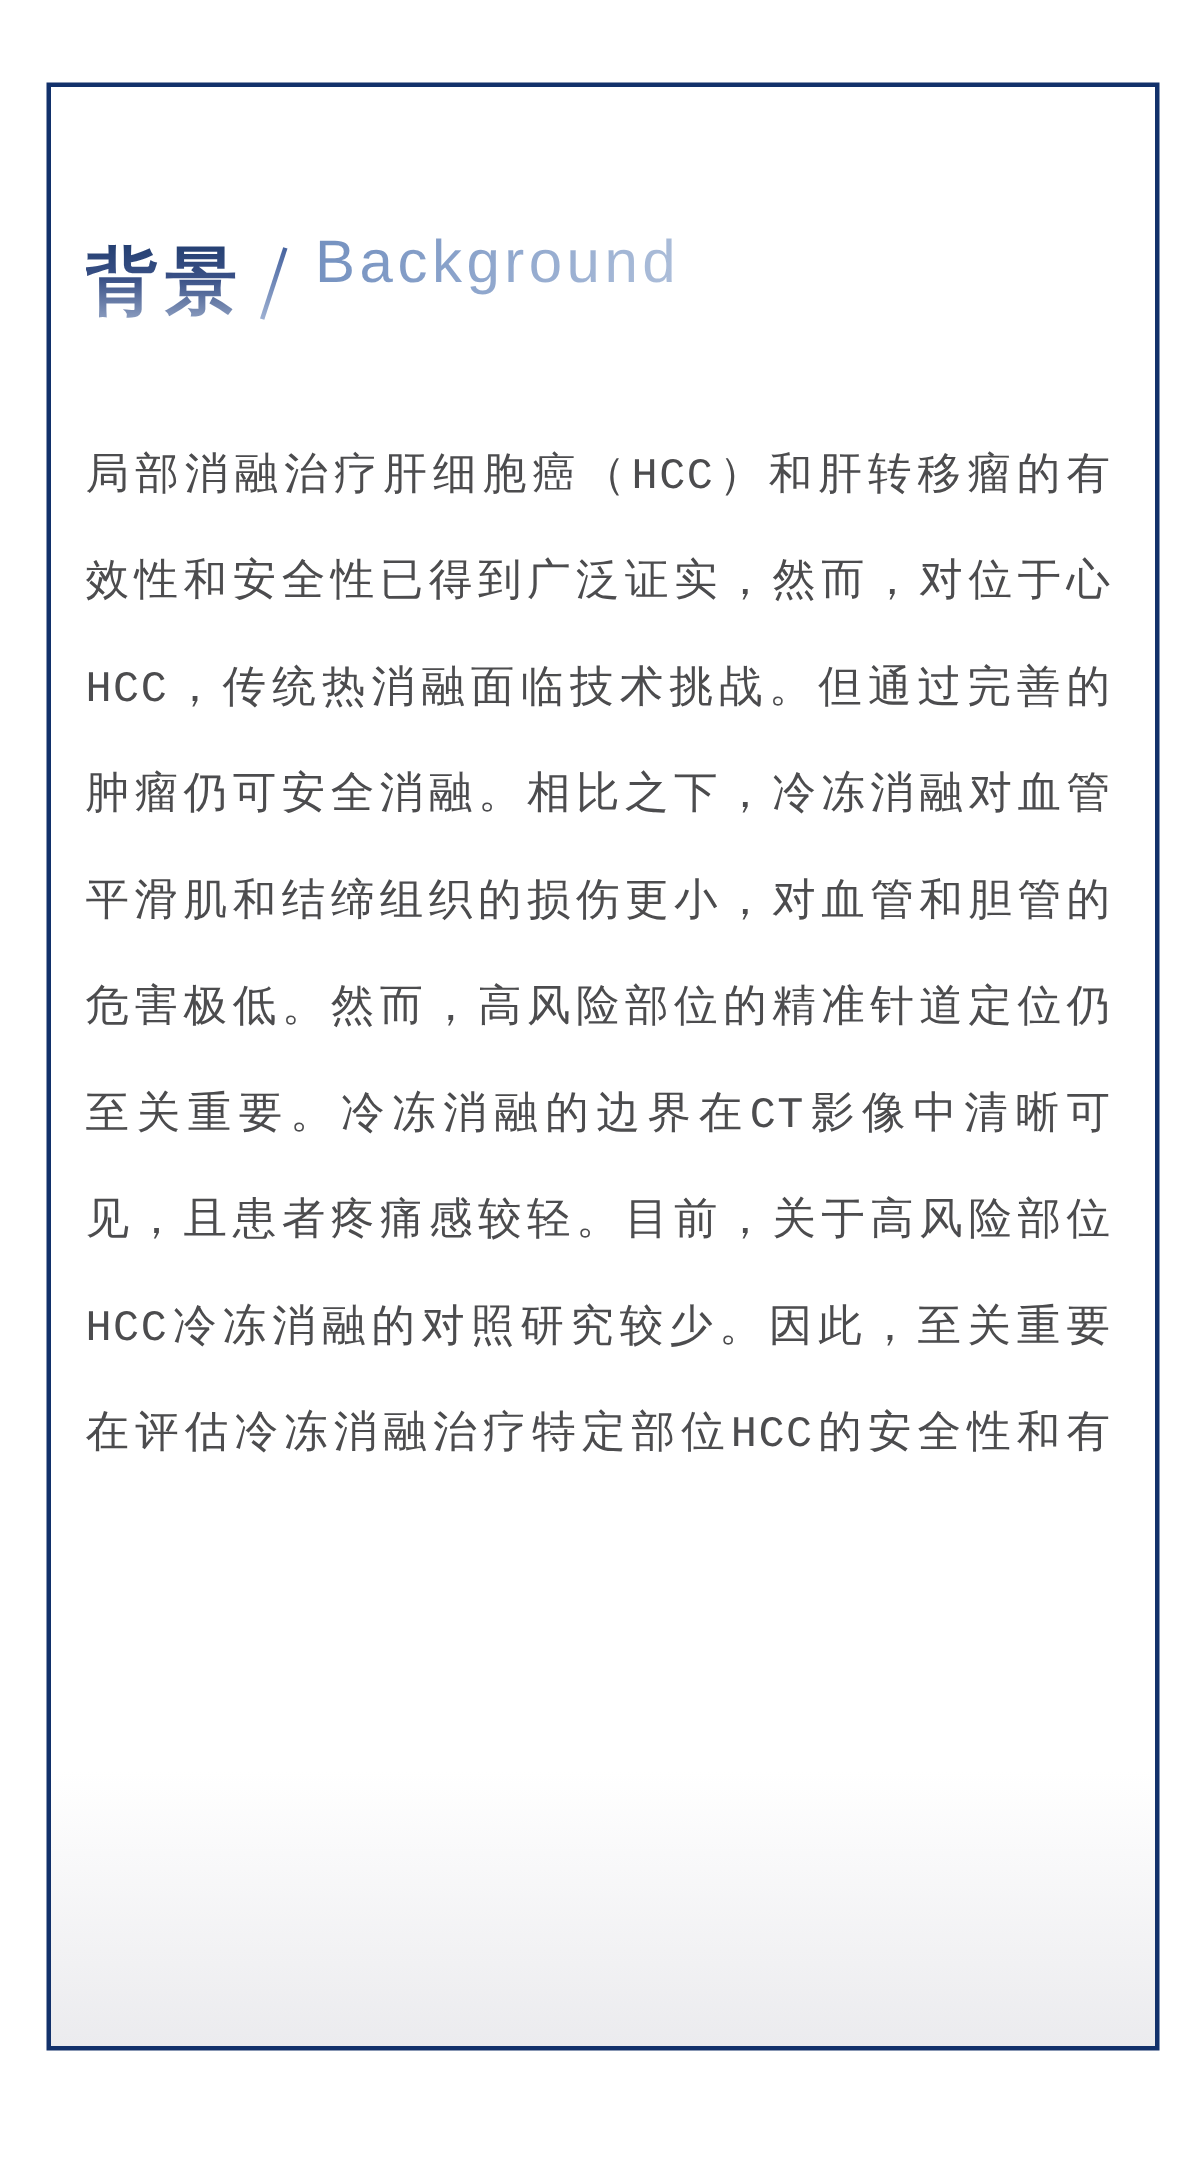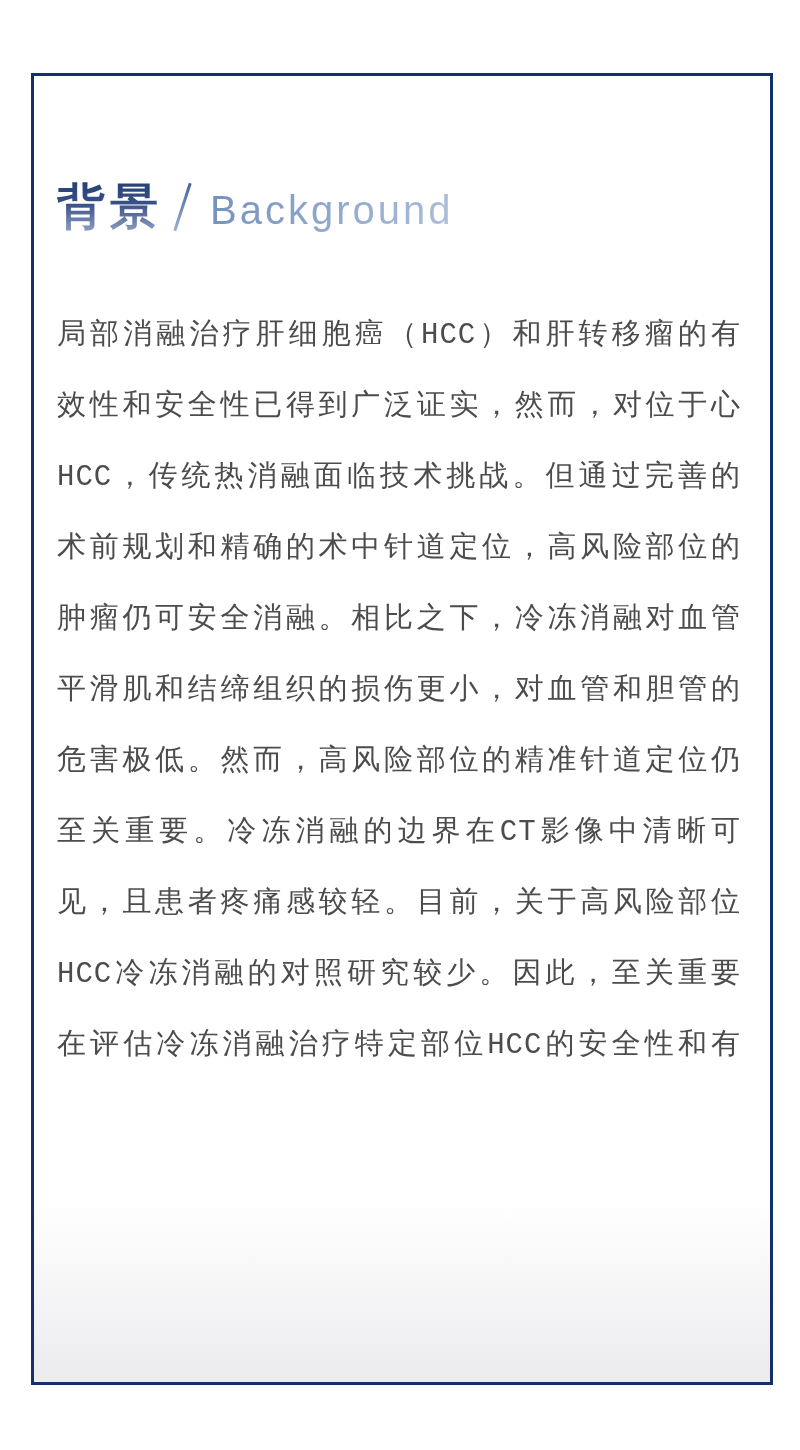--- a/index.html
+++ b/index.html
@@ -13,21 +13,21 @@
   }
   .page {
     position: relative;
     width: 800px;
     height: 1450px;
     background: #ffffff;
   }
   .card {
     position: absolute;
     left: 31px;
-    top: 73px;
+    top: 55px;
     width: 742px;
     height: 1312px;
     box-sizing: border-box;
     border: 3px solid #12316b;
     background: linear-gradient(180deg, #ffffff 0%, #ffffff 86%, #ebebee 100%);
     overflow: hidden;
   }
   .section-header {
     display: flex;
     align-items: flex-end;
@@ -49,21 +49,21 @@
     height: 50px;
     margin: 0 26px 4px 18px;
     background: linear-gradient(180deg, #46639f 0%, #9db0d2 100%);
     transform: rotate(18deg);
   }
   .title-en {
     font-size: 40px;
     font-weight: 300;
     letter-spacing: 3px;
     line-height: 50px;
-    margin-bottom: 1px;
+    margin-bottom: 18px;
     background: linear-gradient(110deg, #7390bf 0%, #8da5cc 45%, #aebfda 100%);
     -webkit-background-clip: text;
     background-clip: text;
     color: transparent;
   }
   .body-text {
     margin: 64px 32px 0 23px;
     width: 684px;
     color: #4c4c4e;
   }
@@ -91,21 +91,20 @@
     <header class="section-header">
       <span class="title-zh">背景</span>
       <span class="slash"></span>
       <span class="title-en">Background</span>
     </header>
 
     <div class="body-text">
       <div class="line">局部消融治疗肝细胞癌（HCC）和肝转移瘤的有</div>
       <div class="line">效性和安全性已得到广泛证实，然而，对位于心</div>
       <div class="line">HCC，传统热消融面临技术挑战。但通过完善的</div>
-      <div class="line">术前规划和精确的术中针道定位，高风险部位的</div>
       <div class="line">肿瘤仍可安全消融。相比之下，冷冻消融对血管</div>
       <div class="line">平滑肌和结缔组织的损伤更小，对血管和胆管的</div>
       <div class="line">危害极低。然而，高风险部位的精准针道定位仍</div>
       <div class="line">至关重要。冷冻消融的边界在CT影像中清晰可</div>
       <div class="line">见，且患者疼痛感较轻。目前，关于高风险部位</div>
       <div class="line">HCC冷冻消融的对照研究较少。因此，至关重要</div>
       <div class="line">在评估冷冻消融治疗特定部位HCC的安全性和有</div>
     </div>
 
   </section>

